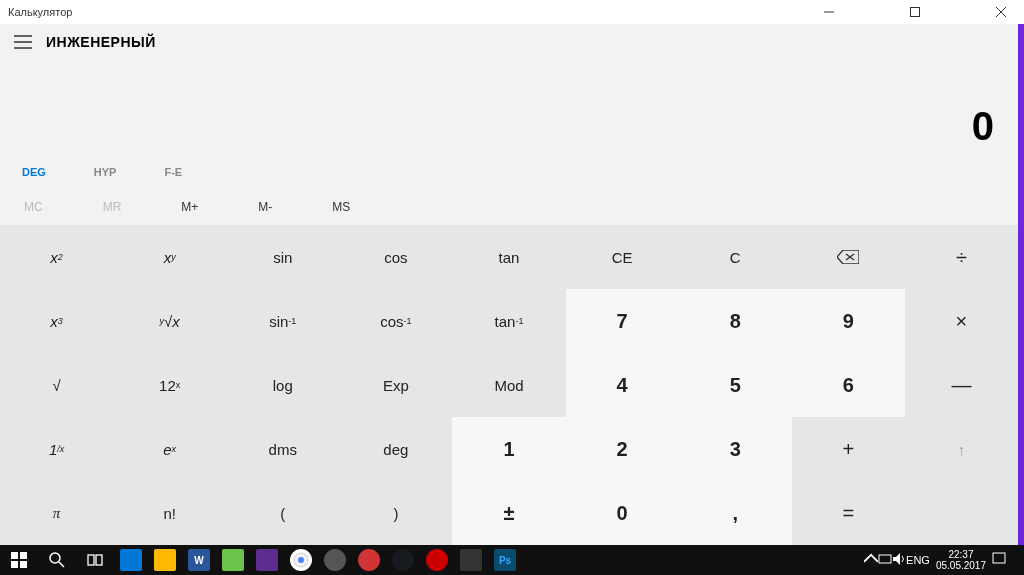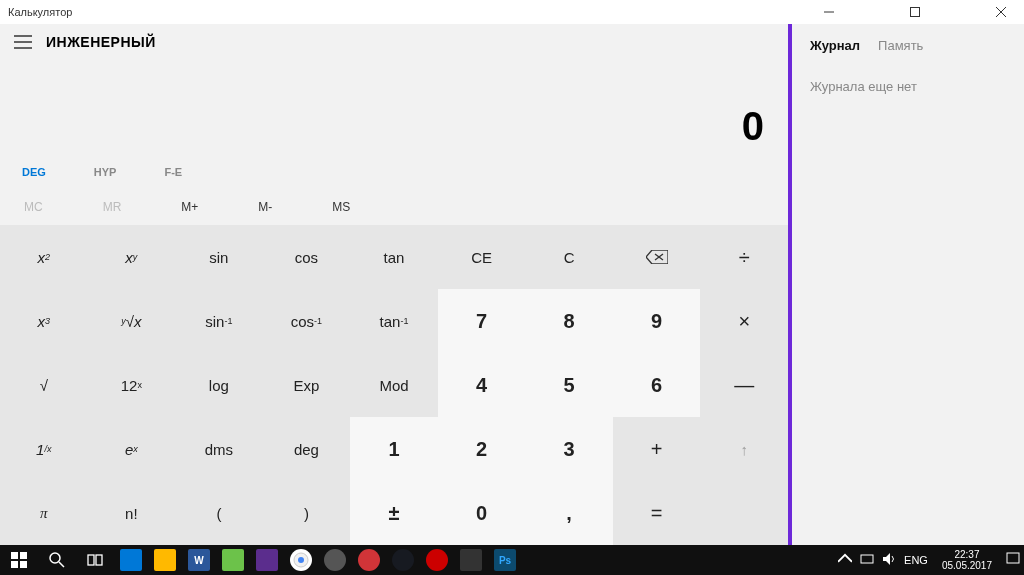--- a/index.html
+++ b/index.html
@@ -8,21 +8,21 @@
 .window { display: flex; flex-direction: column; width: 100%; height: 100%; }
 
 
 .titlebar { height: 24px; display: flex; align-items: center; background: #fff; font-size: 11px; color: #333; padding-left: 8px; gap: 40px; }
 .titlebar-spacer { flex: 1; }
 .titlebar-btn { width: 46px; height: 24px; display: flex; align-items: center; justify-content: center; color: #333; }
 .titlebar-btn svg { width: 10px; height: 10px; }
 
 
 .main { flex: 1; display: flex; min-height: 0; }
-.calc { flex: 1; display: flex; flex-direction: column; background: #f2f2f2; border-right: 4px solid #6d28d9; }
+.calc { flex: 1; display: flex; flex-direction: column; background: #f2f2f2; border-right: 6px solid #6d28d9; }
 .side { width: 232px; background: #f2f2f2; padding: 14px 18px; font-size: 13px; }
 
 
 .header { height: 36px; display: flex; align-items: center; background: #f2f2f2; padding: 0 6px; }
 .hamburger { width: 34px; height: 34px; display: flex; align-items: center; justify-content: center; }
 .hamburger svg { width: 18px; height: 14px; }
 .mode-title { font-size: 14px; font-weight: 700; letter-spacing: 0.5px; margin-left: 6px; }
 
 
 .display { flex: 0 0 95px; background: #f2f2f2; display: flex; align-items: flex-end; justify-content: flex-end; padding: 0 24px 6px 0; }
@@ -54,21 +54,21 @@
 .side-tabs .st.active { color: #111; font-weight: 600; }
 .side-empty { color: #888; font-size: 13px; }
 
 
 .taskbar { height: 30px; background: #101010; display: flex; align-items: center; color: #fff; font-size: 11px; }
 .tb-item { width: 38px; height: 30px; display: flex; align-items: center; justify-content: center; }
 .tb-item svg { width: 16px; height: 16px; }
 .tb-icon { width: 34px; height: 30px; display: flex; align-items: center; justify-content: center; }
 .tb-icon .sq { width: 22px; height: 22px; border-radius: 2px; display: flex; align-items: center; justify-content: center; font-size: 10px; font-weight: 700; color: #fff; }
 .tb-spacer { flex: 1; }
-.tray { display: flex; align-items: center; gap: 8px; padding-right: 4px; color: #fff; }
+.tray { display: flex; align-items: center; padding-right: 18px; color: #fff; }
 .tray-clock { text-align: center; line-height: 1.1; font-size: 10px; padding: 0 6px; }
 .tray svg { width: 14px; height: 14px; }
 .lang { font-size: 11px; }
 .backspace-icon svg { width: 22px; height: 14px; }
 </style>
 </head>
 <body>
 
 <div class="window">
 
@@ -208,27 +208,20 @@
         <div class="btn">(</div>
         <div class="btn">)</div>
         <div class="btn num">±</div>
         <div class="btn num">0</div>
         <div class="btn num">,</div>
         <div class="btn op">=</div>
       </div>
 
     </div>
 
-    <div class="side">
-      <div class="side-tabs">
-        <div class="st active">Журнал</div>
-        <div class="st">Память</div>
-      </div>
-      <div class="side-empty">Журнала еще нет</div>
-    </div>
   </div>
 
   <div class="taskbar">
     <div class="tb-item">
       <svg viewBox="0 0 16 16">
           <rect x="0" y="0" width="7" height="7" fill="#fff"></rect>
           <rect x="9" y="0" width="7" height="7" fill="#fff"></rect>
           <rect x="0" y="9" width="7" height="7" fill="#fff"></rect>
           <rect x="9" y="9" width="7" height="7" fill="#fff"></rect>
         </svg>

